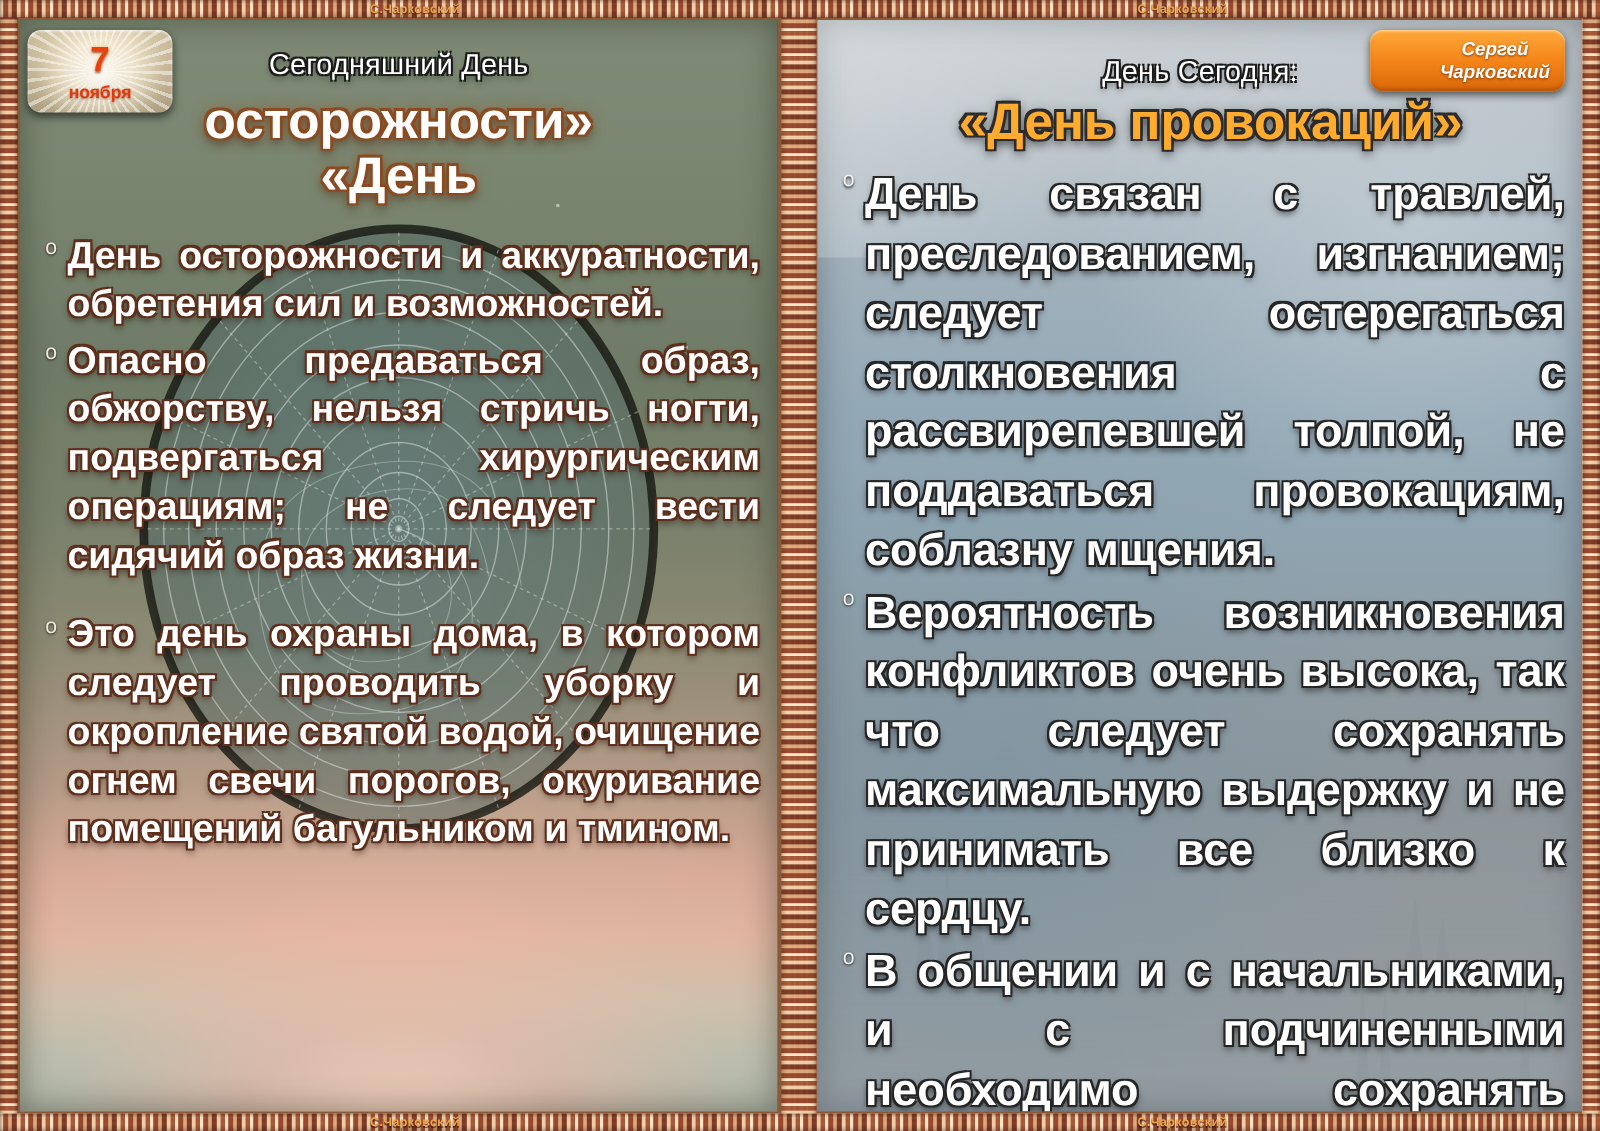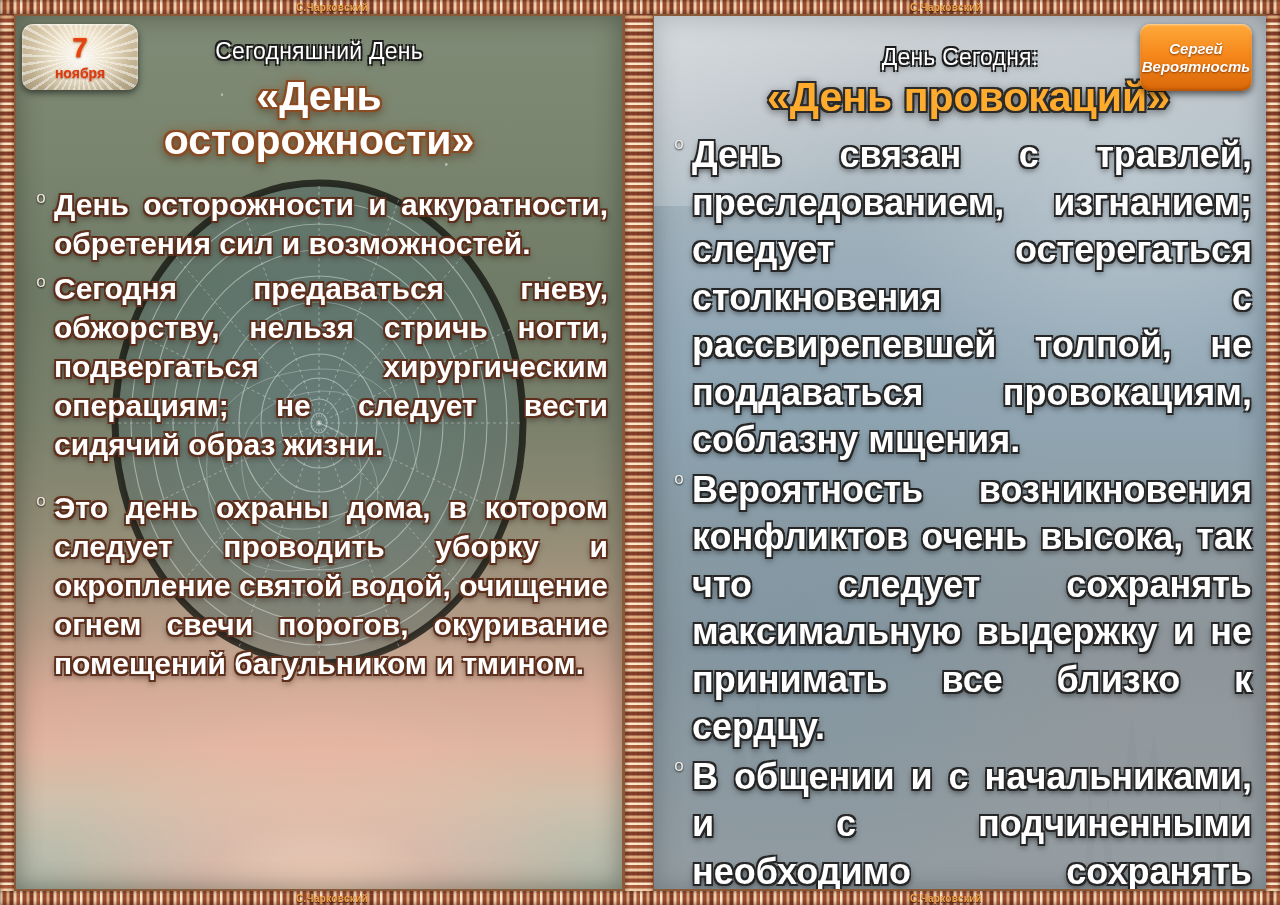--- a/index.html
+++ b/index.html
@@ -198,26 +198,27 @@
     position:relative;font-size:28px;font-weight:bold;color:#e8420f;line-height:1;
     text-shadow:0 1px 2px rgba(120,30,0,.7), 0 0 4px rgba(255,170,80,.6);
   }
   .date-month{
     position:relative;font-size:14px;font-weight:bold;color:#e03a0c;line-height:1;
     margin-top:4px;text-shadow:0 1px 2px rgba(120,30,0,.6);
   }
 
   
   .author-badge{
-    position:absolute;right:14px;top:8px;width:112px;height:67px;z-index:14;
+    position:absolute;right:14px;top:8px;width:112px;height:49px;z-index:14;
     border-radius:10px;
     background:linear-gradient(180deg,#ffa93b 0%,#f5861a 48%,#d96708 100%);
     box-shadow:0 3px 7px rgba(0,0,0,.6), inset 0 1px 2px rgba(255,225,180,.85), inset 0 -2px 3px rgba(140,60,0,.5);
     display:flex;flex-direction:column;align-items:center;justify-content:center;
     line-height:1.15;
+    padding-left:44px;
   }
   .author-badge span{
     font-size:15px;font-weight:bold;color:#ffffff;font-style:italic;
     text-shadow:0 1px 2px rgba(130,55,0,.95);
   }
 
   
   .body{
     position:relative;z-index:6;
     padding:0 14px 0 12px;
@@ -312,33 +313,33 @@
     </svg>
 
     <div class="date-badge">
       <div class="date-day">7</div>
       <div class="date-month">ноября</div>
     </div>
 
     <div class="hdr">
       <div class="hdr-kicker">Сегодняшний День</div>
       <div class="hdr-title">
+        <div>осторожности»</div>
         <div>«День</div>
-        <div>осторожности»</div>
       </div>
     </div>
 
     <div class="body">
       <div class="item">
         <div class="bullet">o</div>
         <div class="txt">День осторожности и аккуратности, обретения сил и возможностей.</div>
       </div>
       <div class="item">
         <div class="bullet">o</div>
-        <div class="txt">Сегодня предаваться гневу, обжорству, нельзя стричь ногти, подвергаться хирургическим операциям; не следует вести сидячий образ жизни.</div>
+        <div class="txt">Опасно предаваться образ, обжорству, нельзя стричь ногти, подвергаться хирургическим операциям; не следует вести сидячий образ жизни.</div>
       </div>
       <div class="item gap">
         <div class="bullet">o</div>
         <div class="txt">Это день охраны дома, в котором следует проводить уборку и окропление святой водой, очищение огнем свечи порогов, окуривание помещений багульником и тмином.</div>
       </div>
     </div>
   </div>
 
   <div class="panel panel-right right">
 
@@ -361,21 +362,21 @@
       </g>
       <g fill="#77848b" fill-opacity=".30">
         <path d="M430 420 L436 300 L442 420 Z"></path>
         <path d="M448 420 L454 318 L460 420 Z"></path>
         <path d="M560 420 L566 322 L572 420 Z"></path>
       </g>
     </svg>
 
     <div class="author-badge">
       <span>Сергей</span>
-      <span>Вероятность</span>
+      <span>Чарковский</span>
     </div>
 
     <div class="hdr">
       <div class="hdr-kicker">День Сегодня:</div>
       <div class="hdr-title">«День провокаций»</div>
     </div>
 
     <div class="body">
       <div class="item">
         <div class="bullet">o</div>

